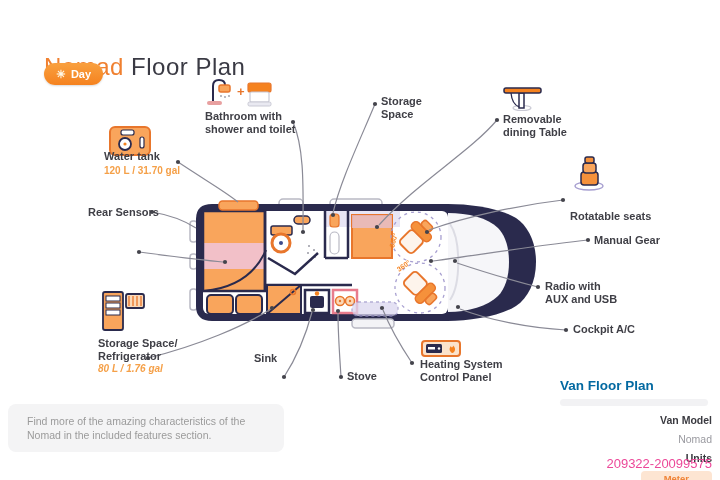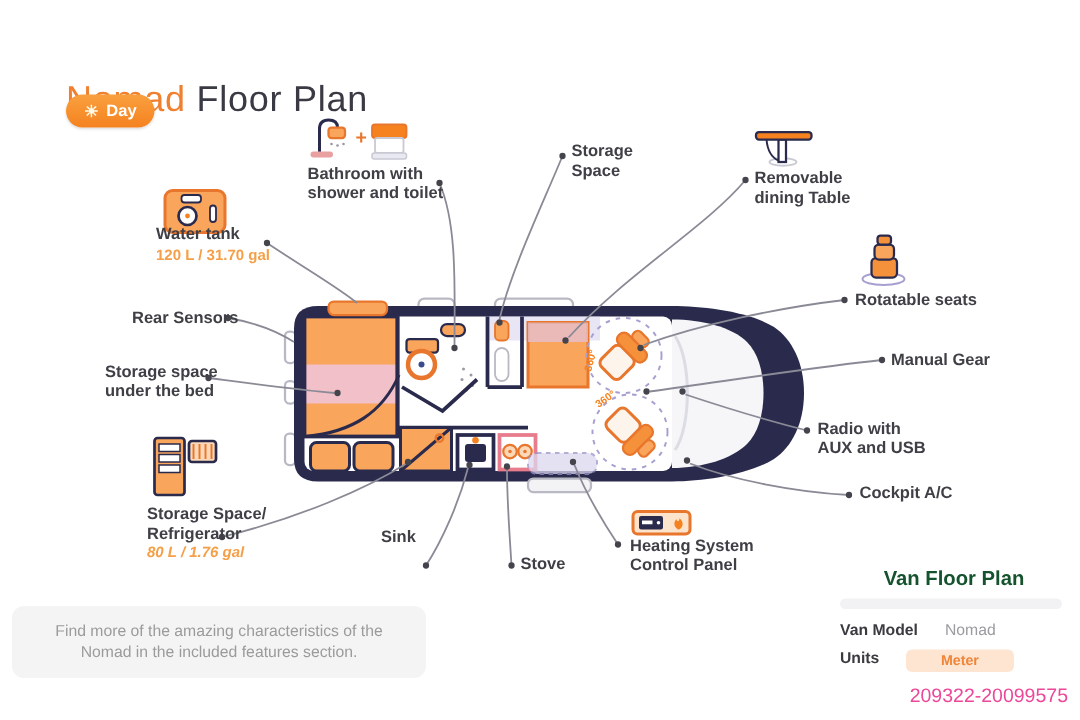--- a/index.html
+++ b/index.html
@@ -9,25 +9,25 @@
   .title{position:absolute;left:44px;top:28px;font-size:24px;font-weight:500;letter-spacing:.5px;color:#3a3a44;margin-top:25px;}
   .title .brand{color:#f08030;}
   .pill{position:absolute;left:44px;top:63px;height:22px;padding:0 12px;display:flex;align-items:center;gap:5px;
         background:linear-gradient(#f9a03f,#f5821f);border-radius:11px;color:#fff;font-size:11px;font-weight:700;
         box-shadow:0 1px 2px rgba(0,0,0,.15);cursor:pointer;}
   .pill .sun{font-size:11px;color:#fff9e8;}
   .callout{position:absolute;font-size:11px;font-weight:700;color:#3f3f46;line-height:1.18;}
   .capacity{position:absolute;font-size:10px;font-weight:700;color:#f5a048;line-height:1.1;}
   .footer-note{position:absolute;left:8px;top:404px;width:276px;height:48px;background:#f4f4f5;border-radius:8px;
                display:flex;align-items:center;justify-content:center;}
-  .footer-note div{width:238px;text-align:center;font-size:10.5px;color:#9b9b9b;line-height:1.35;}
+  .footer-note div{width:238px;text-align:left;font-size:10.5px;color:#9b9b9b;line-height:1.35;}
   .info-panel{position:absolute;left:560px;top:378px;width:152px;}
-  .info-panel h3{margin:0 0 6px 0;font-size:13.5px;font-weight:700;color:#14532d;text-align:center;}
+  .info-panel h3{margin:0 0 6px 0;font-size:13.5px;font-weight:700;color:#0369a1;}
   .info-divider{width:148px;height:7px;background:#f2f2f4;border-radius:4px;margin-bottom:8px;}
-  .info-row{display:flex;align-items:flex-start;gap:18px;margin-bottom:7px;font-size:10.5px;}
+  .info-row{display:flex;align-items:flex-end;gap:7px;margin-bottom:7px;font-size:10.5px;flex-direction:column;}
   .info-row .lbl{font-weight:700;color:#3a3a40;}
   .info-row .val{color:#9a9aa0;}
   .badge{background:#fde5d2;color:#f08438;font-size:9.5px;font-weight:700;padding:2px 23px;border-radius:4px;}
   .watermark{position:absolute;right:8px;top:456px;font-size:13px;color:#ec4899;}
 </style>
 </head>
 <body>
 
 <div id="stage">
 
@@ -239,27 +239,26 @@
     <span class="sun">☀</span>
     <span>Day</span>
   </div>
 
   <div class="callout" style="left:381px;top:95px;width:55px;">Storage Space</div>
   <div class="callout" style="left:205px;top:110px;width:100px;">Bathroom with shower and toilet</div>
   <div class="callout" style="left:503px;top:113px;width:80px;">Removable dining Table</div>
   <div class="callout" style="left:104px;top:150px;width:80px;">Water tank</div>
   <div class="capacity" style="left:104px;top:165px;">120 L / 31.70 gal</div>
   <div class="callout" style="left:88px;top:206px;width:90px;">Rear Sensors</div>
-  <div class="callout" style="left:70px;top:242px;width:90px;">Storage space under the bed</div>
   <div class="callout" style="left:98px;top:337px;width:95px;">Storage Space/ Refrigerator</div>
   <div class="capacity" style="left:98px;top:363px;font-style:italic;">80 L / 1.76 gal</div>
   <div class="callout" style="left:254px;top:352px;">Sink</div>
   <div class="callout" style="left:347px;top:370px;">Stove</div>
   <div class="callout" style="left:420px;top:358px;width:95px;">Heating System Control Panel</div>
-  <div class="callout" style="left:570px;top:194px;">Rotatable seats</div>
+  <div class="callout" style="left:570px;top:210px;">Rotatable seats</div>
   <div class="callout" style="left:594px;top:234px;">Manual Gear</div>
   <div class="callout" style="left:545px;top:280px;width:80px;">Radio with AUX and USB</div>
   <div class="callout" style="left:573px;top:323px;">Cockpit A/C</div>
 
   <div class="footer-note">
     <div>Find more of the amazing characteristics of the Nomad in the included features section.</div>
   </div>
 
   <div class="info-panel">
     <h3>Van Floor Plan</h3>

